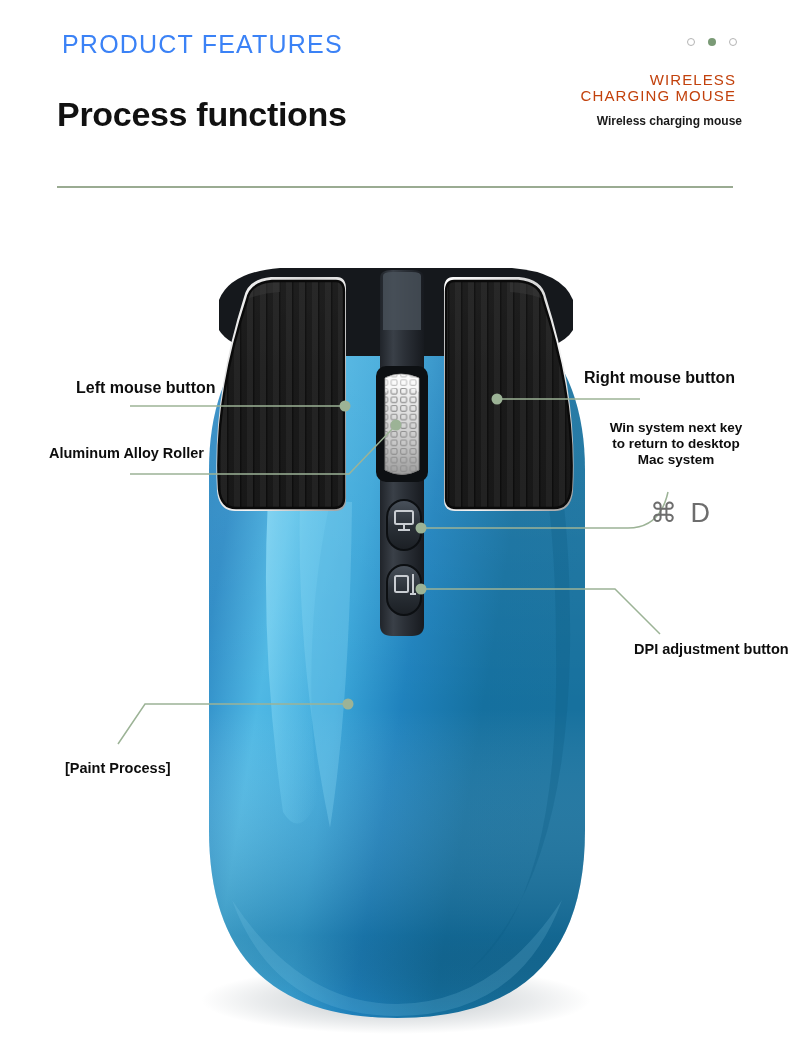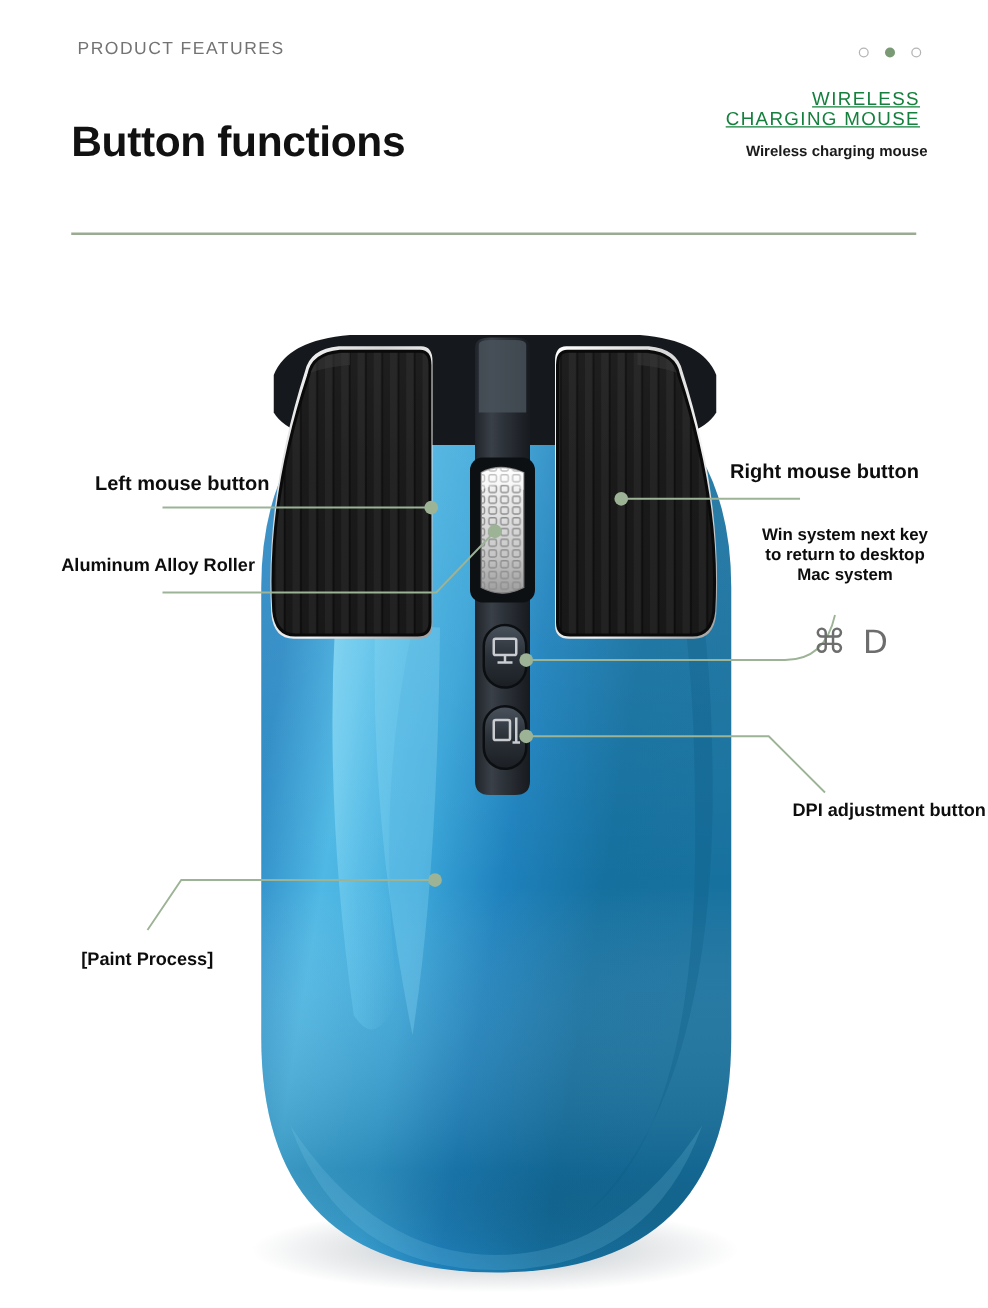--- a/index.html
+++ b/index.html
@@ -8,38 +8,38 @@
     background:#ffffff;
     font-family:"Liberation Sans", sans-serif;
     overflow:hidden;
     position:relative;
   }
   .page{position:absolute;inset:0;}
 
   
   .eyebrow{
     position:absolute;left:62px;top:30px;
-    font-size:14px;letter-spacing:1.2px;color:#737373;font-weight:400;
+    font-size:25px;letter-spacing:1.2px;color:#3b82f6;font-weight:400;
     white-space:nowrap;
   }
   .headline{
     position:absolute;left:57px;top:97px;
     font-size:34px;font-weight:700;color:#111;letter-spacing:-0.3px;
     white-space:nowrap;line-height:1;
   }
   .dots{position:absolute;left:687px;top:38px;display:flex;gap:13px;align-items:center;}
   .dot{width:8px;height:8px;border-radius:50%;box-sizing:border-box;}
   .dot.hollow{border:1.4px solid #b4b4b4;background:transparent;}
   .dot.filled{background:#7a9a76;}
 
   .brand{
     position:absolute;right:54px;top:72px;
-    text-align:right;color:#15803d;
+    text-align:right;color:#c2410c;
     font-size:15px;letter-spacing:1.1px;line-height:1.08;
-    white-space:nowrap;font-weight:400;text-decoration:underline;
+    white-space:nowrap;font-weight:400;
   }
   .brand-sub{
     position:absolute;right:48px;top:114px;
     font-size:12px;font-weight:700;color:#1a1a1a;white-space:nowrap;
   }
   .rule{
     position:absolute;left:57px;top:186px;width:676px;height:2px;background:#9aab92;
   }
 
   
@@ -64,21 +64,21 @@
 
   
   .mouse{position:absolute;left:0;top:0;width:790px;height:1046px;}
 </style>
 </head>
 <body>
 
 <div class="page">
 
   <div class="eyebrow">PRODUCT FEATURES</div>
-  <div class="headline">Button functions</div>
+  <div class="headline">Process functions</div>
 
   <div class="dots">
     <span class="dot hollow"></span>
     <span class="dot filled"></span>
     <span class="dot hollow"></span>
   </div>
 
   <div class="brand">
     <div>WIRELESS</div>
     <div>CHARGING MOUSE</div>

